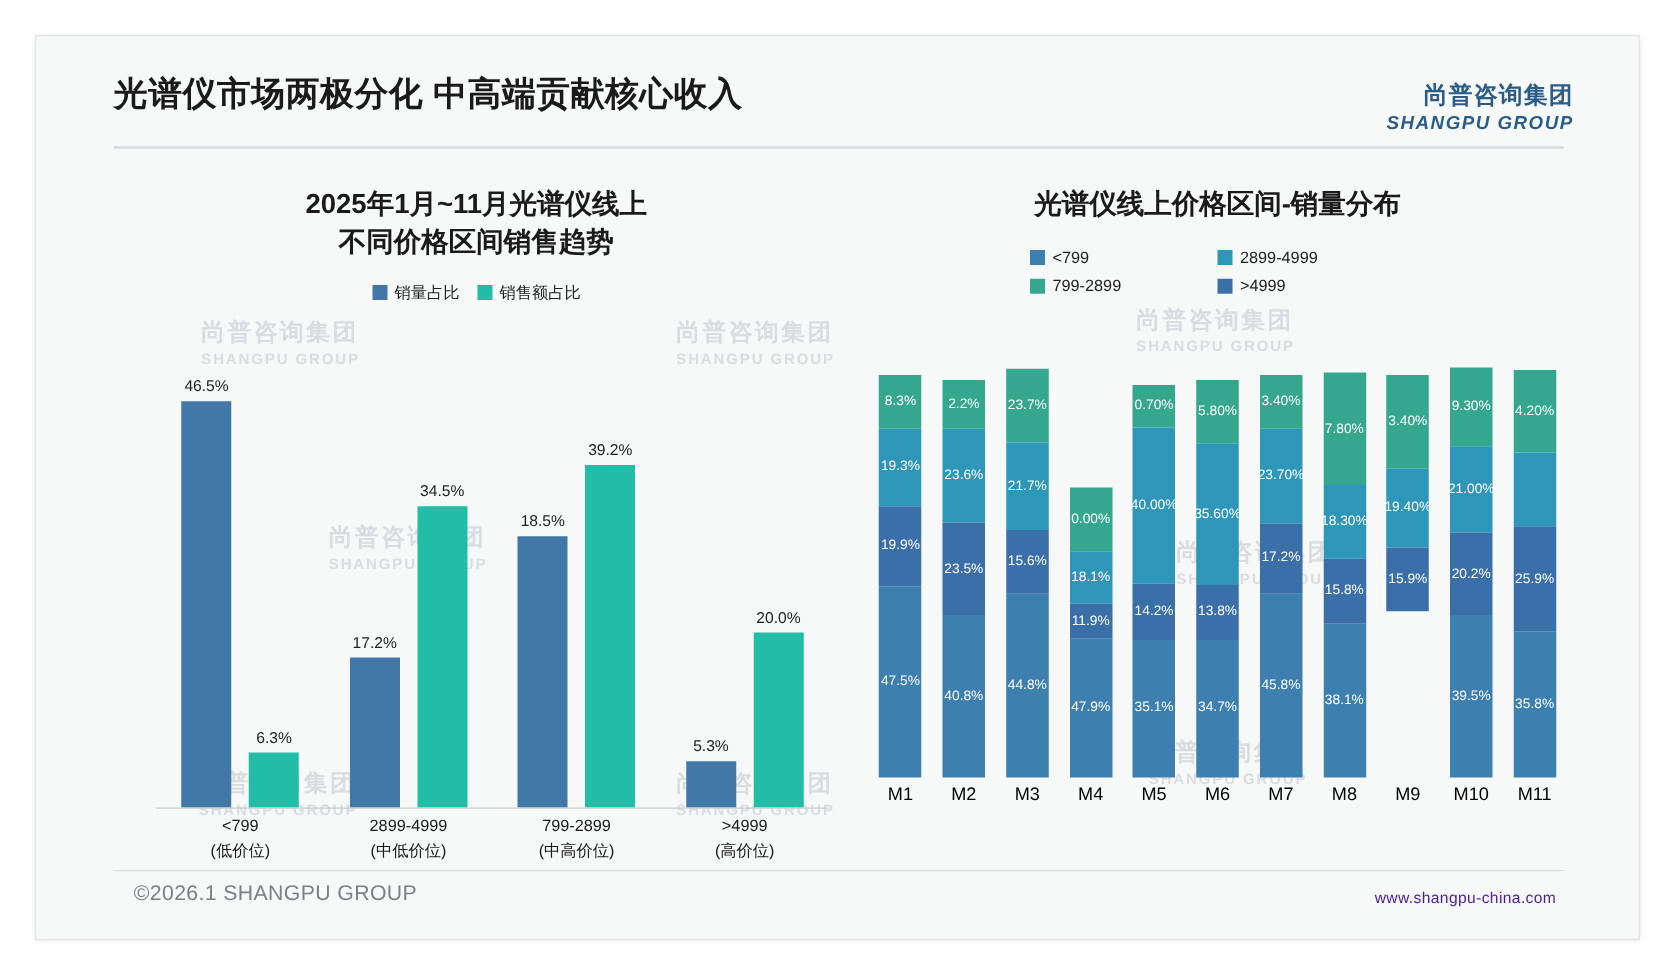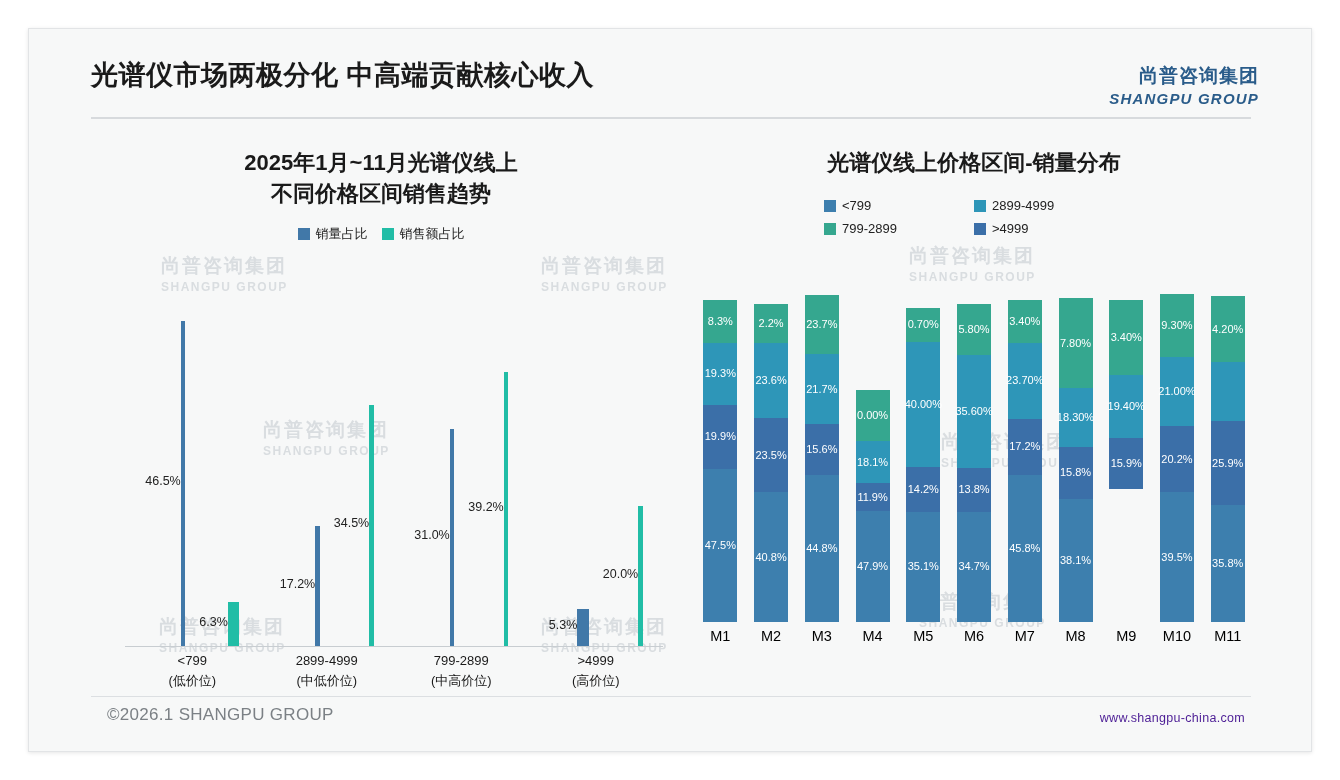--- a/index.html
+++ b/index.html
@@ -178,21 +178,21 @@
     position: relative;
     display: flex;
     justify-content: center;
     align-items: flex-end;
     gap: 14px;
   }
   .bar-wrap {
     position: relative;
     width: 40px;
     display: flex;
-    flex-direction: row;
+    flex-direction: column;
     justify-content: flex-end;
     align-items: center;
   }
   .bar-label {
     font-size: 12.5px;
     color: #222;
     margin-bottom: 5px;
     white-space: nowrap;
   }
   .bar {
@@ -352,21 +352,21 @@
             <div class="bar" style="height:120px;background:#4178a8"></div>
           </div>
           <div class="bar-wrap">
             <div class="bar-label">34.5%</div>
             <div class="bar" style="height:241px;background:#21bda6"></div>
           </div>
         </div>
 
         <div class="group">
           <div class="bar-wrap">
-            <div class="bar-label">31.0%</div>
+            <div class="bar-label">18.5%</div>
             <div class="bar" style="height:217px;background:#4178a8"></div>
           </div>
           <div class="bar-wrap">
             <div class="bar-label">39.2%</div>
             <div class="bar" style="height:274px;background:#21bda6"></div>
           </div>
         </div>
 
         <div class="group">
           <div class="bar-wrap">

